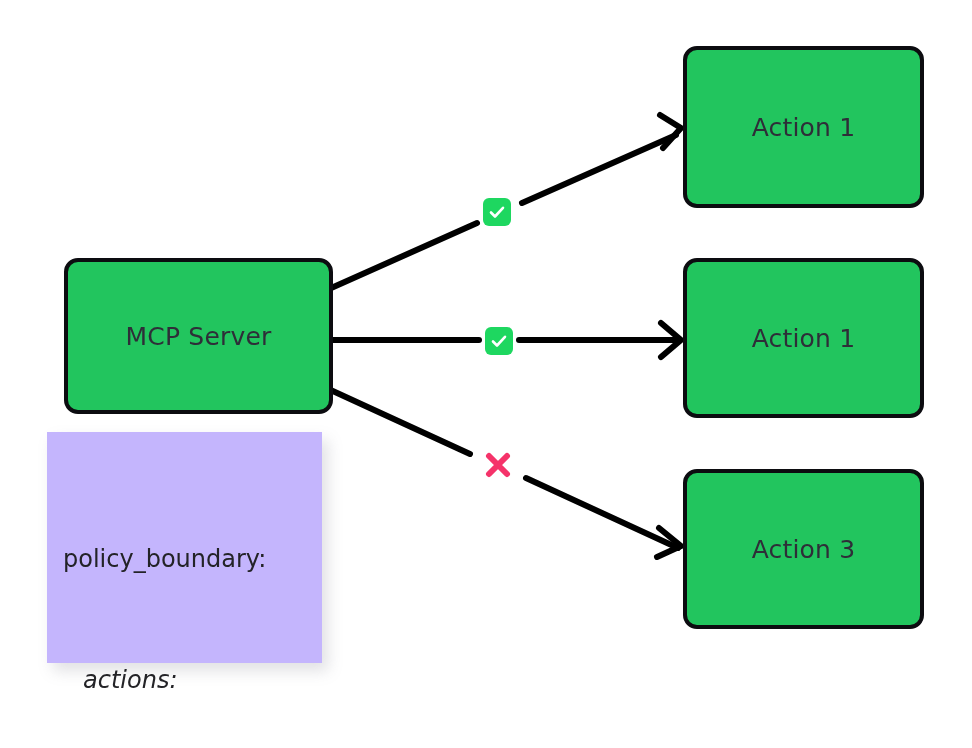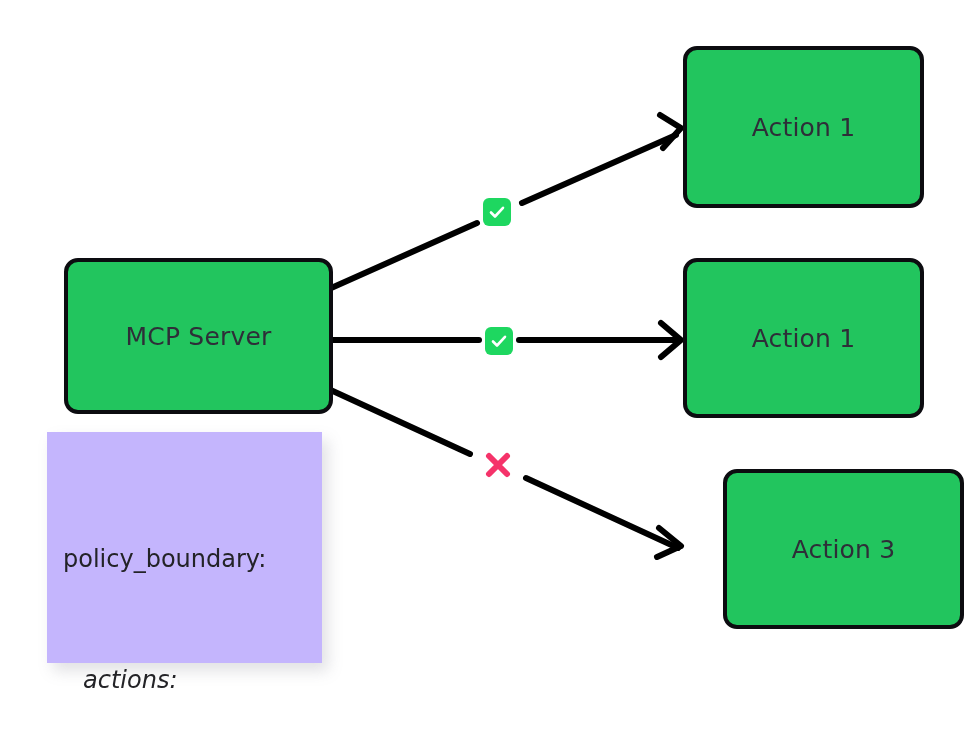--- a/index.html
+++ b/index.html
@@ -39,21 +39,21 @@
     align-items: center;
     justify-content: center;
     color: #2e2e38;
     font-size: 25px;
     font-weight: 400;
     letter-spacing: 0.2px;
   }
   #node-mcp    { left: 64px;  top: 258px; width: 269px; height: 156px; }
   #node-act1   { left: 683px; top: 46px;  width: 241px; height: 162px; }
   #node-act2   { left: 683px; top: 258px; width: 241px; height: 160px; }
-  #node-act3   { left: 683px; top: 469px; width: 241px; height: 160px; margin-left: 40px; }
+  #node-act3   { left: 683px; top: 469px; width: 241px; height: 160px; }
 
   
   #policy-note {
     position: absolute;
     left: 47px;
     top: 432px;
     width: 275px;
     height: 231px;
     background: #c4b5fd;
     box-shadow: 6px 8px 14px rgba(120,120,130,0.22);

